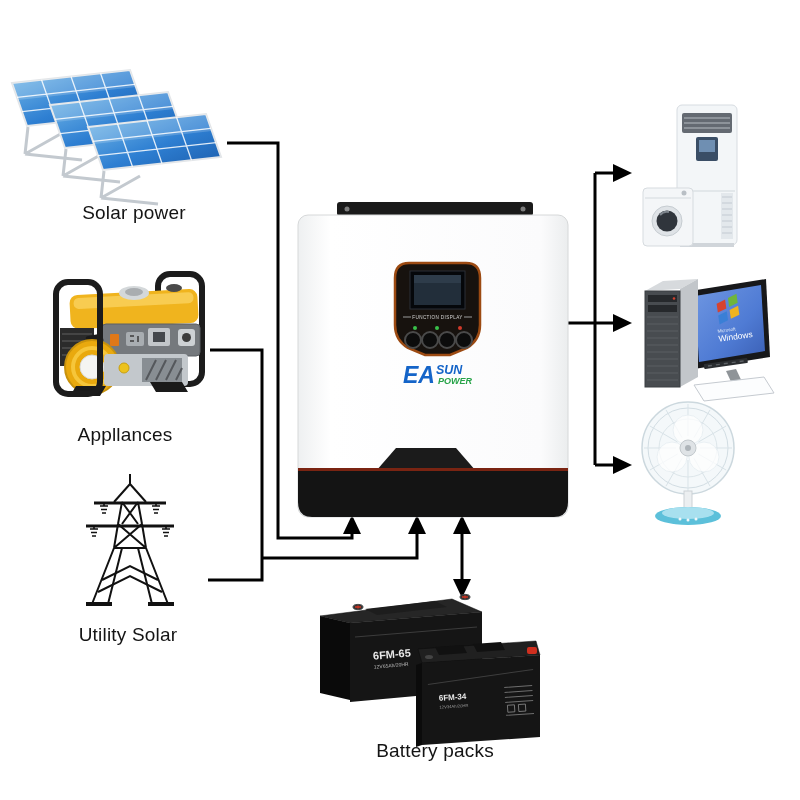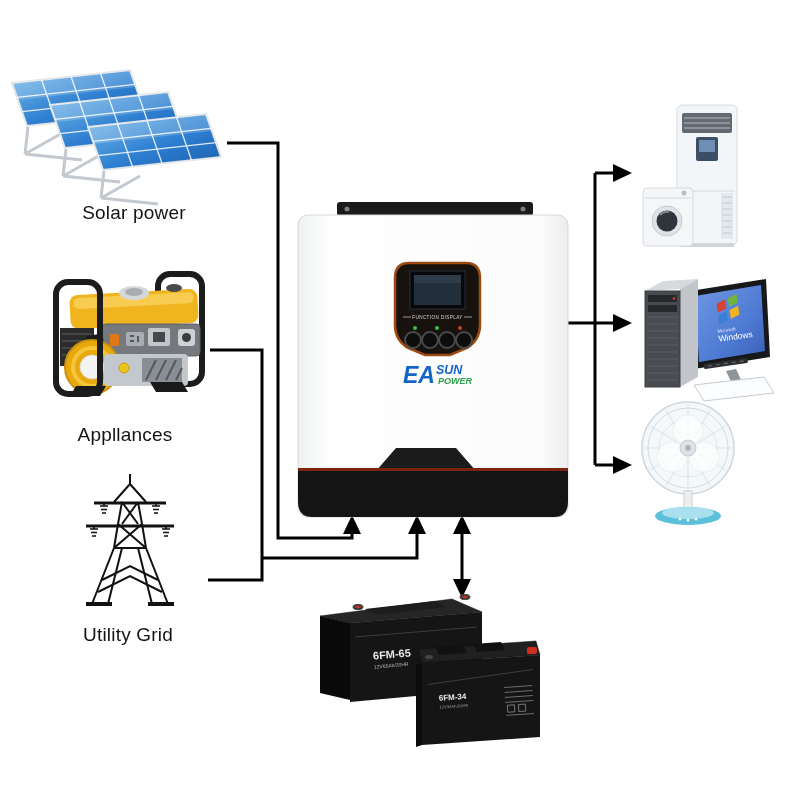--- a/index.html
+++ b/index.html
@@ -100,21 +100,21 @@
       <path d="M74,34 H82 M75,37.5 H81 M76,41 H80 M78,31 V34" stroke-width="1.6"></path>
       <path d="M8,54 H96" stroke-width="3"></path>
       <path d="M12,57 H20 M13,60.5 H19 M14,64 H18 M16,54 V57" stroke-width="1.6"></path>
       <path d="M84,57 H92 M85,60.5 H91 M86,64 H90 M88,54 V57" stroke-width="1.6"></path>
       <path d="M40,52 L36,76 M64,52 L68,76 M40,52 L68,76 M64,52 L36,76 M36,76 H68"></path>
       <path d="M36,76 L14,132 M68,76 L90,132 M44,76 L30,132 M60,76 L74,132"></path>
       <path d="M24,108 L52,94 L80,108 M20,120 L52,104 L84,120"></path>
       <path d="M8,132 H34 M70,132 H96" stroke-width="4"></path>
     </g>
   </svg>
-  <div class="lbl" style="left:128px;top:624px">Utility Grid</div>
+  <div class="lbl" style="left:128px;top:624px">Utility Solar</div>
 
   <svg class="abs" style="left:290px;top:190px" width="286" height="335" viewBox="0 0 286 335">
     <defs>
       <linearGradient id="bodyg" x1="0" y1="0" x2="1" y2="0">
         <stop offset="0" stop-color="#eef0f1"></stop>
         <stop offset="0.12" stop-color="#ffffff"></stop>
         <stop offset="0.9" stop-color="#fbfbfc"></stop>
         <stop offset="1" stop-color="#ebedee"></stop>
       </linearGradient>
     </defs>
@@ -265,14 +265,15 @@
       <g transform="rotate(-3.8 176 115)">
         <path d="M124,96 L230,88" stroke="#3e3e3e" stroke-width="1"></path>
         <text x="134" y="113" font-size="8" font-weight="bold" fill="#e8e8e8">6FM-34</text>
         <text x="134" y="121" font-size="4.2" fill="#9a9a9a">12V34Ah/20HR</text>
         <path d="M200,104 h28 M200,109 h28 M200,114 h28 M200,119 h28 M200,132 h28" stroke="#6e6e6e" stroke-width="1"></path>
         <rect x="202" y="122" width="7" height="7" fill="none" stroke="#8a8a8a" stroke-width="0.8"></rect>
         <rect x="213" y="122" width="7" height="7" fill="none" stroke="#8a8a8a" stroke-width="0.8"></rect>
       </g>
     </g>
   </svg>
+  <div class="lbl" style="left:435px;top:740px">Battery packs</div>
 
 </div>
 
 </body></html>

